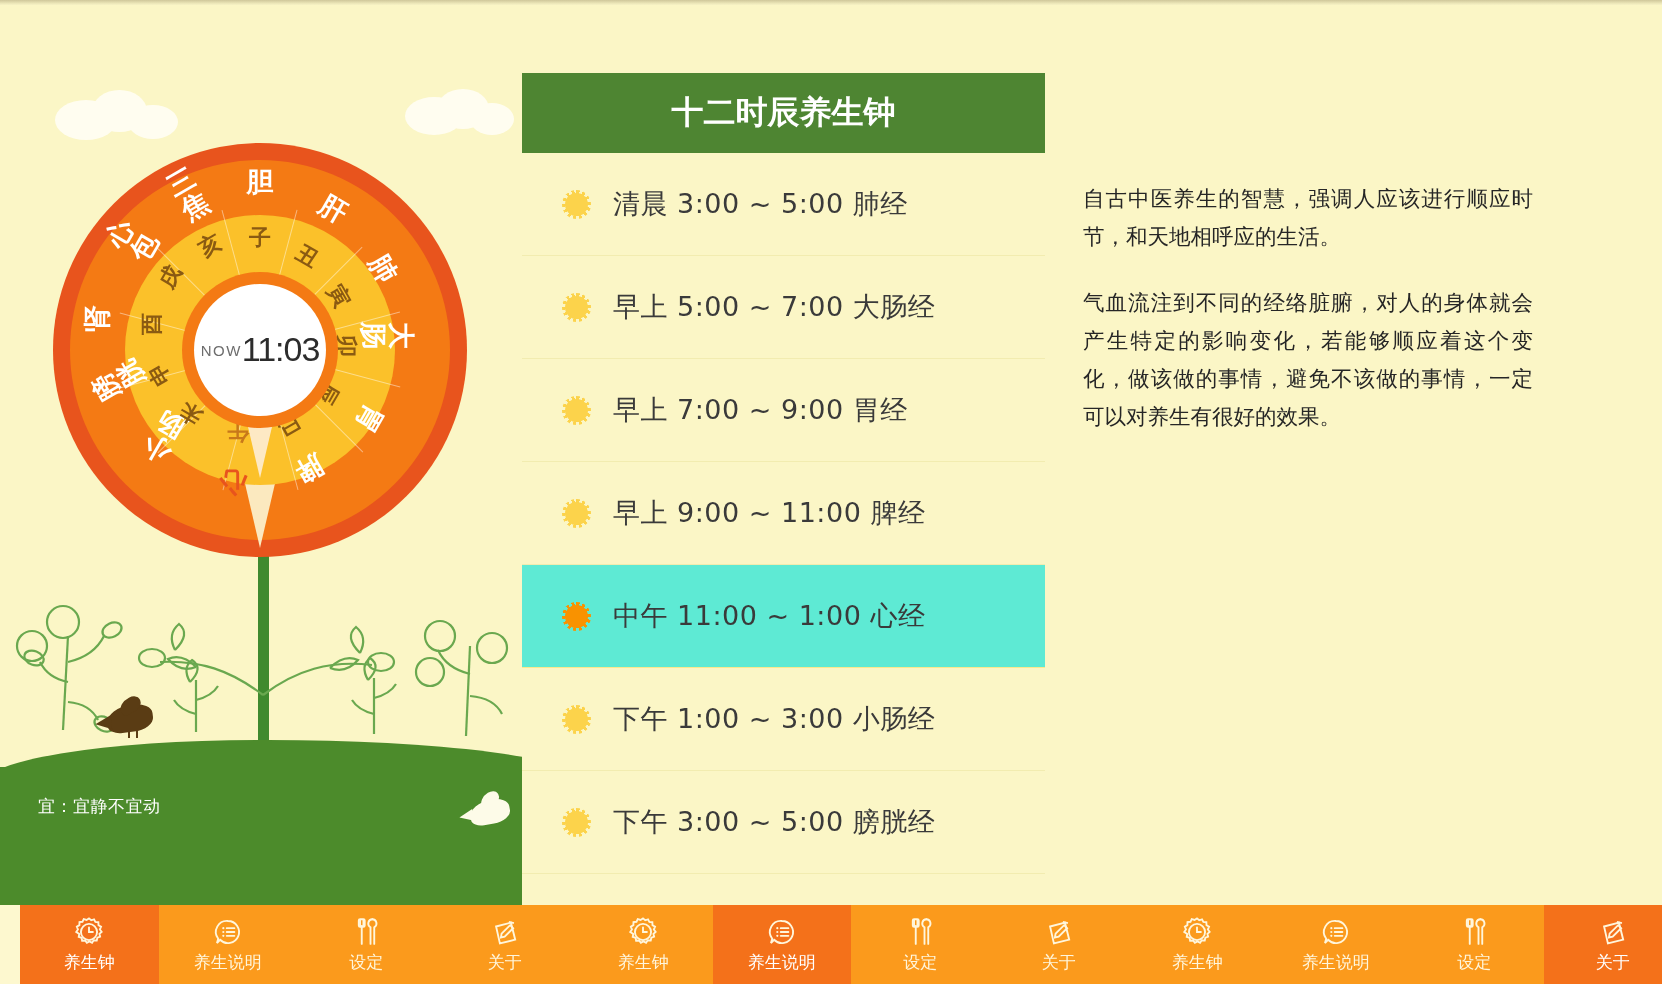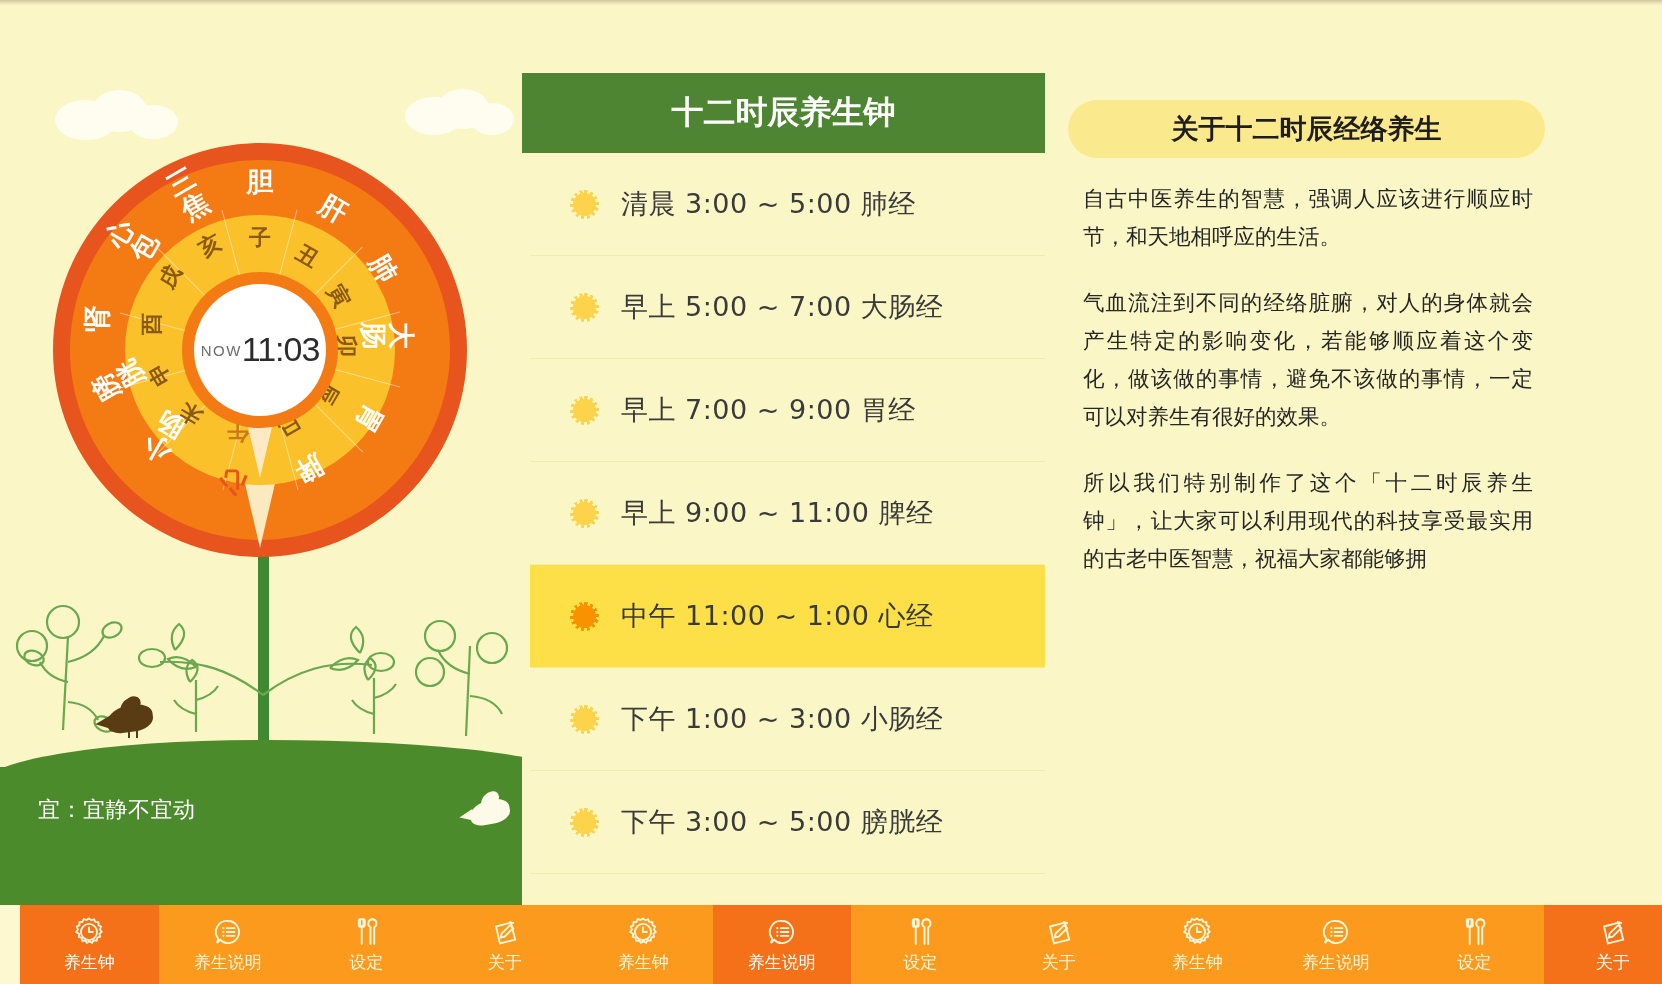--- a/index.html
+++ b/index.html
@@ -71,21 +71,21 @@
     border-top:6px solid transparent; border-bottom:6px solid transparent;
     border-right:14px solid #fdfbe8;
   }
   .bird-white:after{
     content:""; position:absolute; left:12px; top:-7px; width:20px; height:14px;
     background:#fdfbe8; border-radius:60% 40% 50% 20%; transform:rotate(-22deg);
   }
 
   .advice{
     position:absolute; left:38px; top:790px;
-    color:#ffffff; font-size:22px; letter-spacing:.5px;
+    color:#ffffff; font-size:17px; letter-spacing:.5px;
     font-family:Liberation Serif, serif;
   }
 
   
   .clock-wrap{ position:absolute; left:10px; top:95px; width:500px; height:500px; }
   .petal{
     position:absolute; left:50%; top:50%; width:92px; height:104px;
     margin-left:-46px; margin-top:-52px;
     transform-origin:50% 50%;
   }
@@ -171,26 +171,26 @@
     position:absolute; left:522px; top:5px; width:523px; height:900px;
     background:#fbf6c6;
     text-align:center;
   }
   .mid-header{
     position:absolute; left:0px; top:68px; width:523px; height:80px;
     background:#4e8532; color:#fff; font-size:32px; font-weight:700;
     display:flex; align-items:center; justify-content:center;
     font-family:"DejaVu Sans",sans-serif;
   }
-  .mid-list{ position:absolute; left:8px; top:148px; width:523px; height:745px; }
+  .mid-list{ position:absolute; left:0; top:148px; width:523px; height:745px; }
   .mrow{
     position:relative; height:103px; display:flex; align-items:center;
     padding-left:40px; border-bottom:1px solid #f2ecb0;
   }
-  .mrow.active{ background:#fde047; border-bottom-color:#fbe98d; }
+  .mrow.active{ background:#5eead4; border-bottom-color:#fbe98d; }
   .mrow .sun{ width:29px; height:29px; flex:0 0 29px; position:relative; margin-right:22px;}
   .mrow .sun i{
     position:absolute; left:3px; top:3px; width:23px; height:23px;
     border-radius:50%; background:#fcd34b;
   }
   .mrow .sun u{
     position:absolute; left:0; top:0; width:29px; height:29px; border-radius:50%;
     background:
       repeating-conic-gradient(#fcd34b 0deg 13deg, transparent 13deg 26deg);
   }
@@ -477,25 +477,23 @@
           <div class="sun">
             <u></u>
             <i></i>
           </div>
           <div class="txt">下午 3:00 ~ 5:00  膀胱经</div>
         </div>
       </div>
   </div>
 
   <div class="right-panel">
-    <div class="about-header">关于十二时辰经络养生</div>
     <div class="about-body" id="about-body">
         <p>自古中医养生的智慧，强调人应该进行顺应时节，和天地相呼应的生活。</p>
         <p>气血流注到不同的经络脏腑，对人的身体就会产生特定的影响变化，若能够顺应着这个变化，做该做的事情，避免不该做的事情，一定可以对养生有很好的效果。</p>
-        <p>所以我们特别制作了这个「十二时辰养生钟」，让大家可以利用现代的科技享受最实用的古老中医智慧，祝福大家都能够拥</p>
       </div>
   </div>
 
   <div class="tabbar" id="tabbar">
       <div class="tab sel">
         <span>
           <svg class="ico" viewBox="0 0 40 40" fill="none" stroke="#fff6dc" stroke-width="2.2">
             <path d="M20 4 l2.6 2.2 3.3-1.1 1.6 3.1 3.5.3.2 3.5 3 1.8-1.4 3.2 2.1 2.8-2.6 2.3.8 3.4-3.3 1.2-.7 3.4-3.5-.3-2 2.9-3.1-1.6-3 1.7-2.1-2.8-3.5.2-.6-3.4-3.4-1.1.7-3.4L5 19.9l2-2.9L5.7 13.8l3-1.9.1-3.5 3.5-.4 1.5-3.2 3.3 1z"></path>
             <circle cx="20" cy="20" r="9.5"></circle>
             <path d="M20 14.5 V20 h4.6" stroke-linecap="round"></path>

